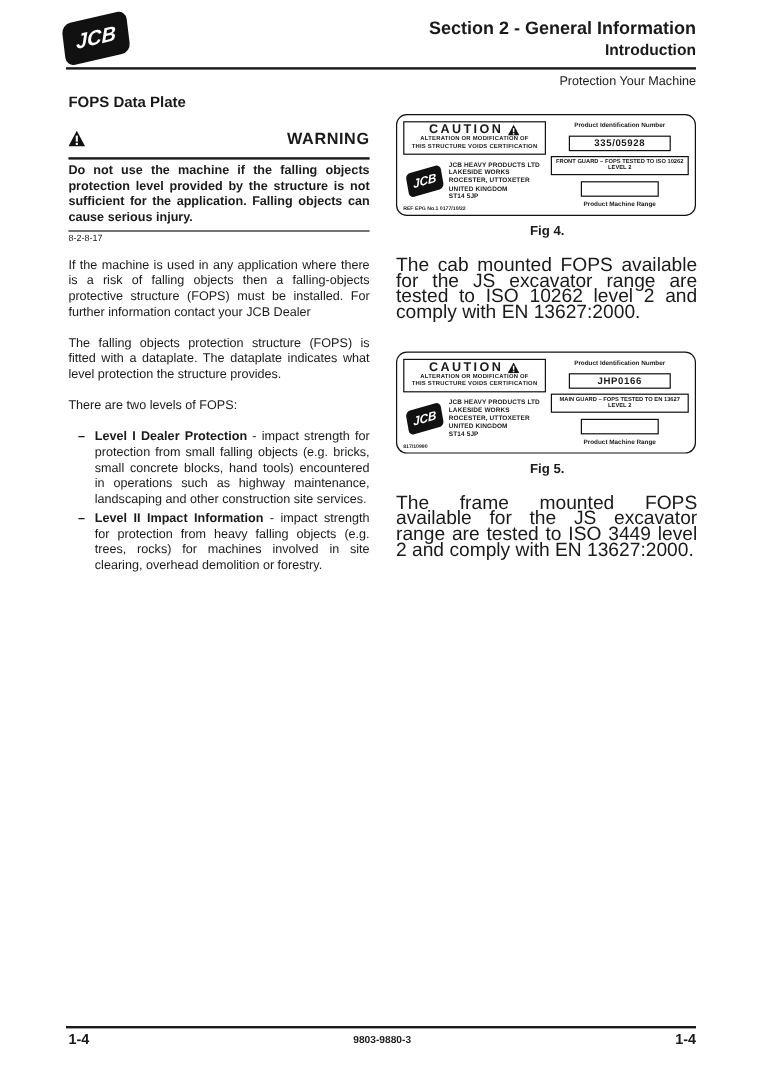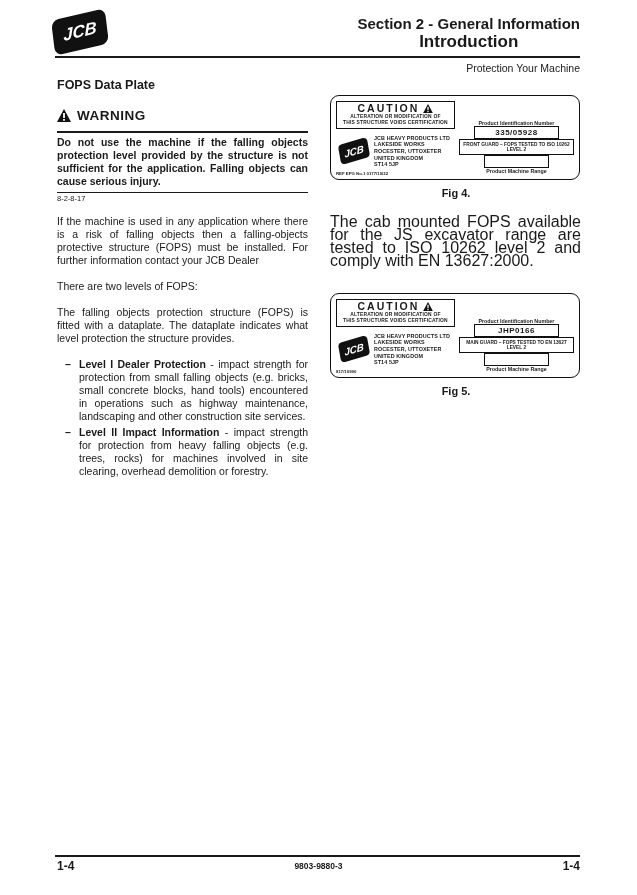--- a/index.html
+++ b/index.html
@@ -15,32 +15,32 @@
     transform:rotate(-13deg) skewX(-6deg);
     display:flex; align-items:center; justify-content:center;
     box-shadow:0 0 0 1.5px #111;
   }
   .logo span {
     color:#fff; font-weight:bold; font-style:italic; font-size:17px;
     transform:skewX(-6deg); letter-spacing:0px;
   }
   .header-titles { position:absolute; right:57px; top:14px; text-align:right; }
   .section-title { font-size:15px; font-weight:bold; line-height:19px; }
-  .subtitle { font-size:17px; font-weight:bold; line-height:17px;text-align:center; }
+  .subtitle { font-size:13px; font-weight:bold; line-height:17px; }
   .header-rule { position:absolute; left:55px; right:57px; top:56px; height:2px; background:#1a1a1a; }
   .header-subsection { position:absolute; right:57px; top:62px; font-size:10.5px; }
 
   
   .left-col { position:absolute; left:57px; top:78px; width:251px; }
   .right-col { position:absolute; left:330px; top:95px; width:252px; }
 
   .h1 { font-size:12.5px; font-weight:bold; margin-bottom:16px; }
 
   .warn-title {
-    display:flex; align-items:center; justify-content:flex-start; gap:6px;
+    display:flex; align-items:center; justify-content:space-between; gap:6px;
     font-size:13.5px; font-weight:bold; margin-bottom:8px; letter-spacing:0.5px;
   }
   .warn-box { border-top:2.5px solid #1a1a1a; border-bottom:1.5px solid #1a1a1a; padding:3px 0 4px; }
   .warn-text { font-size:10.5px; font-weight:bold; line-height:13px; text-align:justify; }
   .warn-code { font-size:7.5px; margin-top:1px; margin-bottom:12px; }
 
   .para { font-size:10.5px; line-height:13px; text-align:justify; margin-bottom:13px; }
 
   .bullets { margin-left:8px; }
   .bullet { position:relative; padding-left:14px; font-size:10.5px; line-height:13px; text-align:justify; margin-bottom:3px; }
@@ -62,21 +62,21 @@
   .plate-left-bottom { display:flex; align-items:center; gap:5px; margin-top:3px; flex:1; }
   .plate-logo {
     width:30px; height:20px; background:#111; border-radius:4px;
     transform:rotate(-16deg) skewX(-6deg);
     display:flex; align-items:center; justify-content:center; flex:0 0 auto;
     margin-left:3px;
   }
   .plate-logo span { color:#fff; font-weight:bold; font-style:italic; font-size:10px; transform:skewX(-6deg); }
   .address { font-size:5.4px; font-weight:bold; line-height:6.6px; letter-spacing:0.1px; }
   .ref { font-size:4.3px; font-weight:bold; margin-top:auto; }
-  .plate-right { width:49%; display:flex; flex-direction:column; align-items:center; justify-content:flex-end; padding:1px 1px 2px; }
+  .plate-right { width:49%; display:flex; flex-direction:column; align-items:center; justify-content:space-between; padding:1px 1px 2px; }
   .pin-label { font-size:5.3px; font-weight:bold; }
   .pin-box {
     border:1.2px solid #111; width:74%; height:13px; display:flex; align-items:center; justify-content:center;
     font-size:8px; font-weight:bold; letter-spacing:0.5px;
   }
   .banner { border:1.2px solid #111; width:100%; text-align:center; font-size:4.8px; font-weight:bold; padding:2px 0; line-height:5px; }
   .empty-box { border:1.2px solid #111; width:56%; height:13px; }
   .range-label { font-size:5.3px; font-weight:bold; }
 
   .fig-caption { text-align:center; font-size:11px; font-weight:bold; margin:7px 0 16px; }
@@ -115,22 +115,22 @@
         <rect x="6.1" y="10" width="1.8" height="1.8" fill="#fff"></rect>
       </svg>
       <span>WARNING</span>
     </div>
     <div class="warn-box">
       <div class="warn-text">Do not use the machine if the falling objects protection level provided by the structure is not sufficient for the application. Falling objects can cause serious injury.</div>
     </div>
     <div class="warn-code">8-2-8-17</div>
 
     <p class="para">If the machine is used in any application where there is a risk of falling objects then a falling-objects protective structure (FOPS) must be installed. For further information contact your JCB Dealer</p>
+    <p class="para">The falling objects protection structure (FOPS) is fitted with a dataplate. The dataplate indicates what level protection the structure provides.</p>
     <p class="para">There are two levels of FOPS:</p>
-    <p class="para">The falling objects protection structure (FOPS) is fitted with a dataplate. The dataplate indicates what level protection the structure provides.</p>
 
     <div class="bullets">
       <div class="bullet">
         <span class="dash">–</span><b>Level I Dealer Protection</b><span> - impact strength for protection from small falling objects (e.g. bricks, small concrete blocks, hand tools) encountered in operations such as highway maintenance, landscaping and other construction site services.</span>
       </div>
       <div class="bullet">
         <span class="dash">–</span><b>Level II Impact Information</b><span> - impact strength for protection from heavy falling objects (e.g. trees, rocks) for machines involved in site clearing, overhead demolition or forestry.</span>
       </div>
     </div>
   </div>
@@ -206,20 +206,21 @@
       </div>
       <div class="plate-right">
         <div class="pin-label">Product Identification Number</div>
         <div class="pin-box">JHP0166</div>
         <div class="banner">MAIN GUARD – FOPS TESTED TO EN 13627 LEVEL 2</div>
         <div class="empty-box"></div>
         <div class="range-label">Product Machine Range</div>
       </div>
     </div>
     <div class="fig-caption">Fig 5.</div>
+    <p class="fig-desc">The frame mounted FOPS available for the JS excavator range are tested to ISO 3449 level 2 and comply with EN 13627:2000.</p>
 
   </div>
 
   <div class="footer-rule"></div>
   <div class="footer-left">1-4</div>
   <div class="footer-center">9803-9880-3</div>
   <div class="footer-right">1-4</div>
 
 </div>
 

